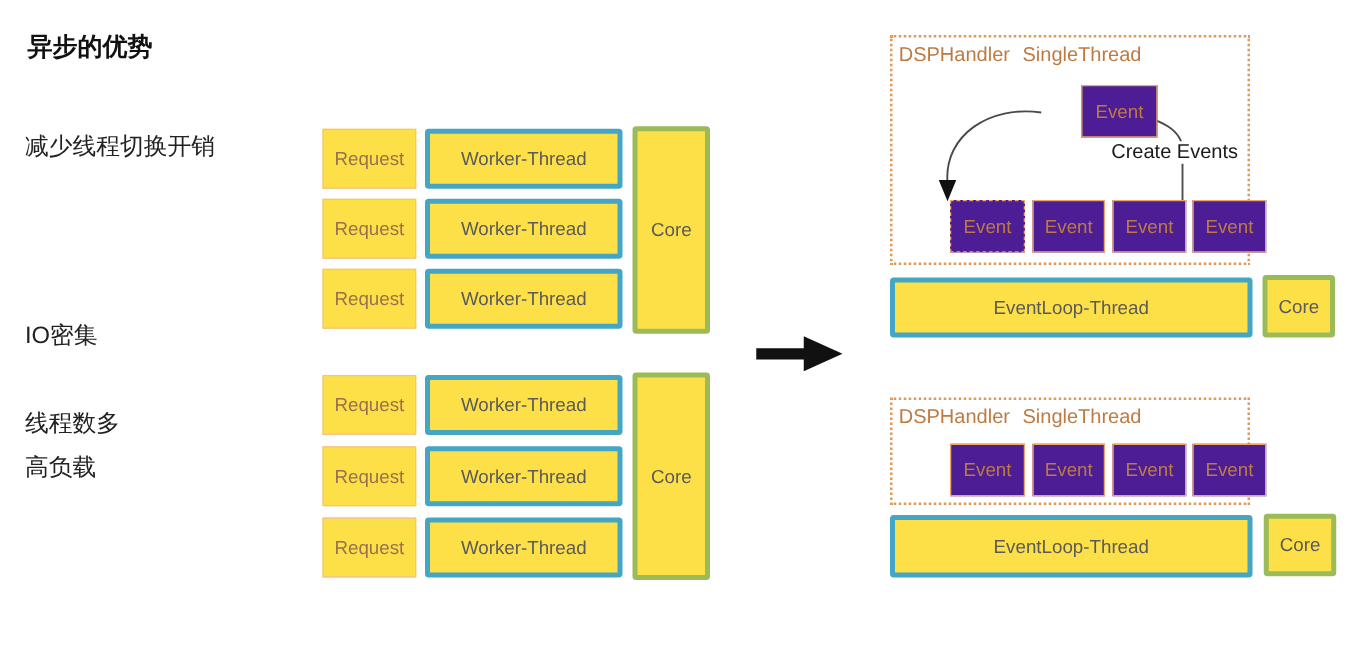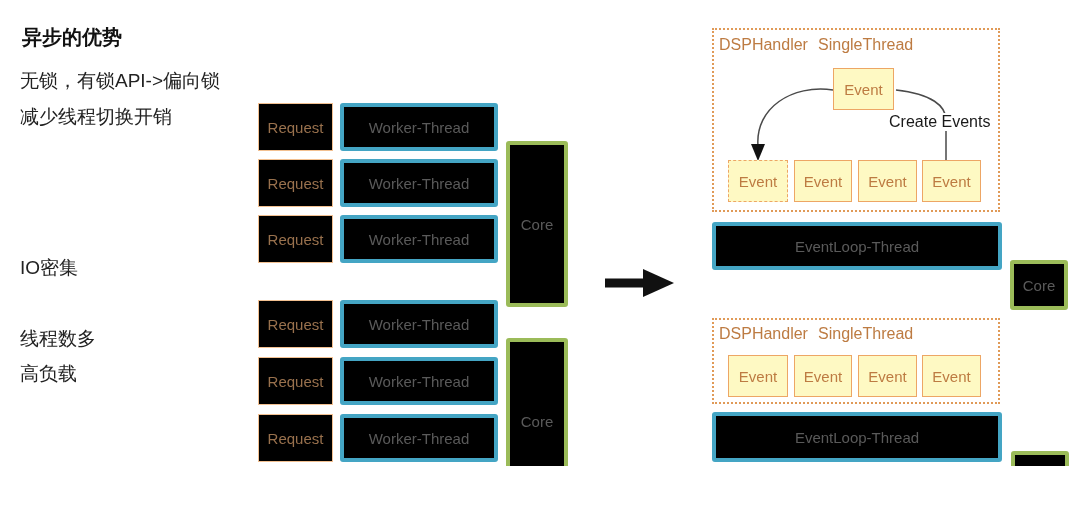--- a/index.html
+++ b/index.html
@@ -1,45 +1,44 @@
 <!DOCTYPE html>
 <html><head>
 <meta charset="utf-8">
 <style>
   html,body{margin:0;padding:0;background:#ffffff;}
   .canvas{
     position:relative;width:1080px;height:466px;background:#ffffff;overflow:hidden;
     font-family:"Liberation Sans","DejaVu Sans",sans-serif;
   }
   .abs{position:absolute;box-sizing:border-box;}
-  .box{display:flex;align-items:center;justify-content:center;text-align:center;background:#000000;}
+  .box{display:flex;align-items:center;justify-content:center;text-align:center;background:#fde047;}
   
   .lp-h{font-size:20px;font-weight:bold;color:#111111;white-space:nowrap;}
   .lp-t{font-size:19px;color:#222222;white-space:nowrap;}
   
   .req{border:1px solid #f2c091;color:#99714d;font-size:15px;}
   .worker{border:4px solid #44a5c4;color:#5a5a5a;font-size:15px;border-radius:3px;}
-  .core{border:4px solid #9bbb59;color:#5a5a5a;font-size:15px;border-radius:3px;margin-top:40px;}
+  .core{border:4px solid #9bbb59;color:#5a5a5a;font-size:15px;border-radius:3px;}
   
   .dotbox{border:2px dotted #e09a58;background:transparent;}
-  .evt{border:1px solid #eda665;color:#bd7b42;font-size:15px;background:#fef9c3;}
+  .evt{border:1px solid #eda665;color:#bd7b42;font-size:15px;background:#4c1d95;margin-left:32px;}
   .evt-dash{border-style:dashed;}
   .dsp-lbl{font-size:16px;color:#bd7b42;white-space:nowrap;}
   .elt{border:4px solid #44a5c4;color:#5a5a5a;font-size:15px;border-radius:3px;}
   .create-lbl{font-size:16px;color:#1a1a1a;background:#ffffff;padding:0 3px;white-space:nowrap;}
   .wm{font-size:17px;color:#c6c6c6;white-space:nowrap;}
   svg{display:block;}
 </style>
 </head>
 <body>
 
 <div class="canvas">
 
   <div class="abs lp-h" style="left:22px;top:24px;">异步的优势</div>
-  <div class="abs lp-t" style="left:20px;top:68px;">无锁，有锁API-&gt;偏向锁</div>
   <div class="abs lp-t" style="left:20px;top:104px;">减少线程切换开销</div>
 
   <div class="abs lp-t" style="left:20px;top:255px;">IO密集</div>
   <div class="abs lp-t" style="left:20px;top:326px;">线程数多</div>
   <div class="abs lp-t" style="left:20px;top:361px;">高负载</div>
 
   <div class="abs box req" style="left:258px;top:103px;width:75px;height:48px;">Request</div>
   <div class="abs box worker" style="left:340px;top:103px;width:158px;height:48px;">Worker-Thread</div>
   <div class="abs box req" style="left:258px;top:159px;width:75px;height:48px;">Request</div>
   <div class="abs box worker" style="left:340px;top:159px;width:158px;height:48px;">Worker-Thread</div>

